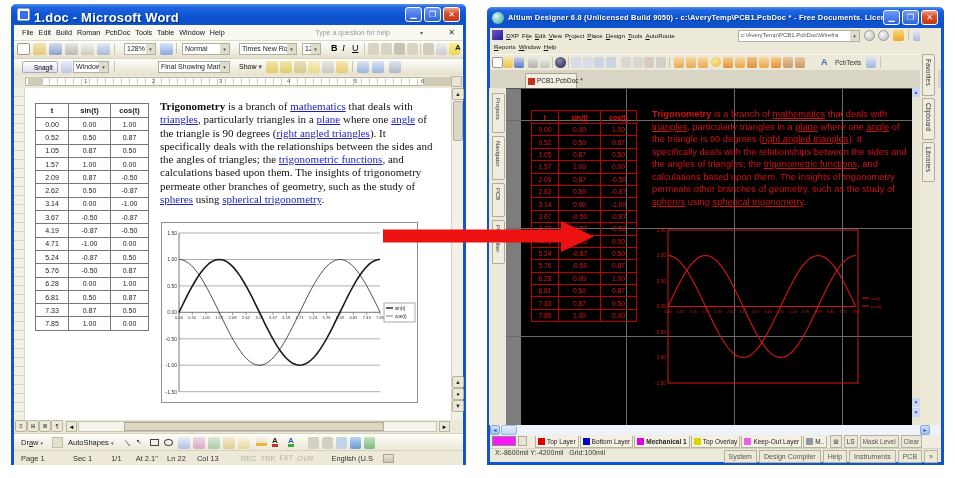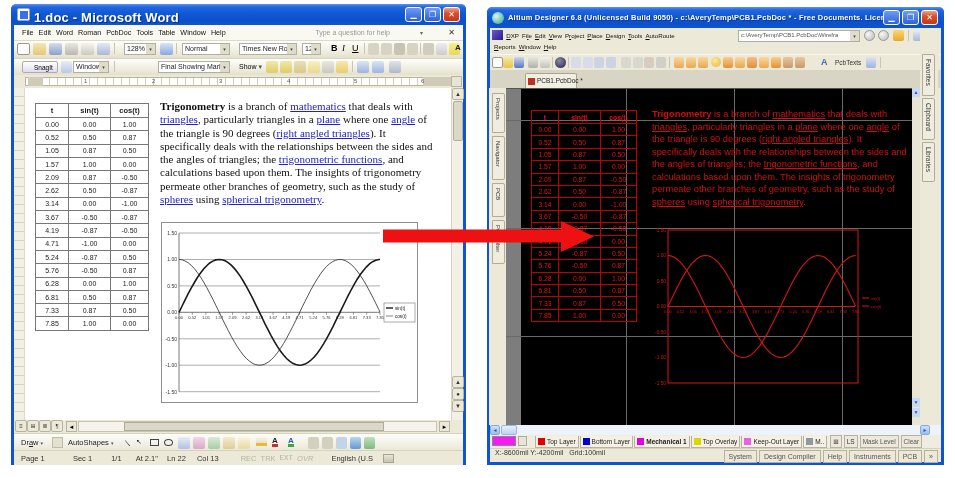--- a/index.html
+++ b/index.html
@@ -109,21 +109,21 @@
     </div>
   <div class="ttext" style="left:23px;">1.doc - Microsoft Word</div>
   <div class="wbtns" style="right:6px;">
       <div class="wb">▁</div>
       <div class="wb">❐</div>
       <div class="wb close">✕</div>
     </div>
   <div class="body"></div>
 
   <div id="wmenu">
-    <span class="m" style="margin-left:8px;">File</span><span class="m">Edit</span><span class="m">Word</span><span class="m">Roman</span><span class="m">PcbDoc</span><span class="m">Tools</span><span class="m">Table</span><span class="m">Window</span><span class="m">Help</span>
+    <span class="m" style="margin-left:8px;">File</span><span class="m">Edit</span><span class="m">Build</span><span class="m">Roman</span><span class="m">PcbDoc</span><span class="m">Tools</span><span class="m">Table</span><span class="m">Window</span><span class="m">Help</span>
     <span style="position:absolute;right:73px;top:4px;color:#999;font-size:7px;">Type a question for help</span>
     <span style="position:absolute;right:40px;top:4px;color:#666;font-size:6px;">▾</span>
     <span style="position:absolute;right:8px;top:3px;color:#333;font-size:8px;">✕</span>
   </div>
 
   <div class="tb" style="top:37px;height:17px;">
     <div class="ti" style="left:3px;width:13px;background:#fdfdfd;border:1px solid #9a9a8a"></div>
     <div class="ti" style="left:19px;width:13px;background:linear-gradient(180deg,#f2e6b2,#e3c878);"></div>
     <div class="ti" style="left:35px;width:13px;background:linear-gradient(180deg,#d4dcee,#8ca0cc);"></div>
     <div class="ti" style="left:51px;width:13px;background:linear-gradient(180deg,#e8e8e2,#b8b8b0);"></div>

